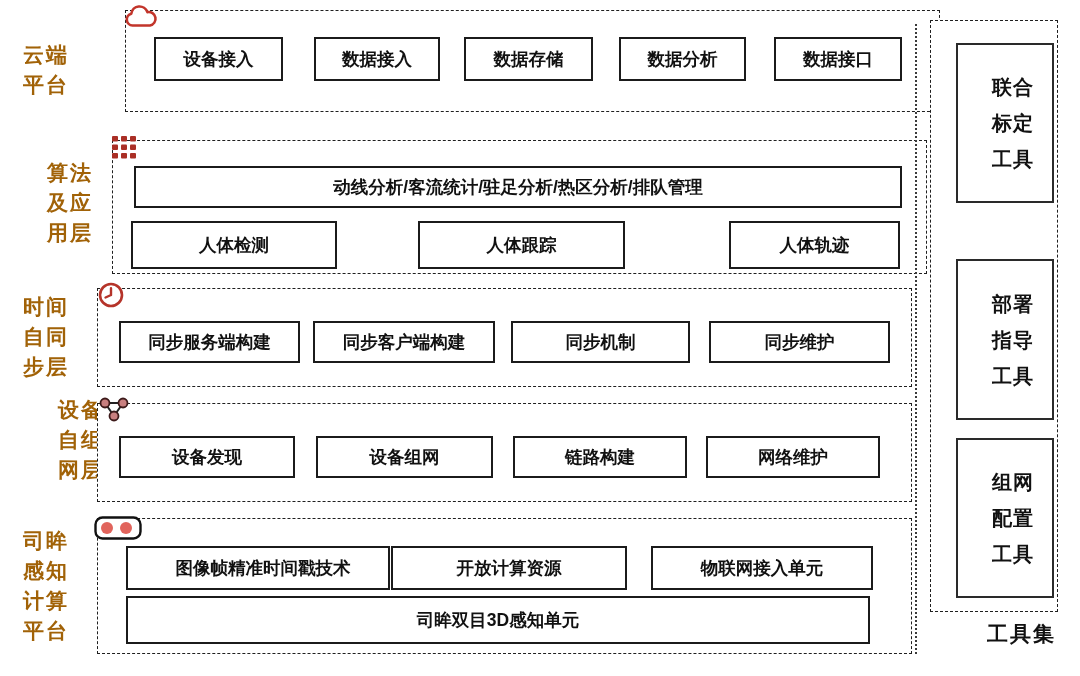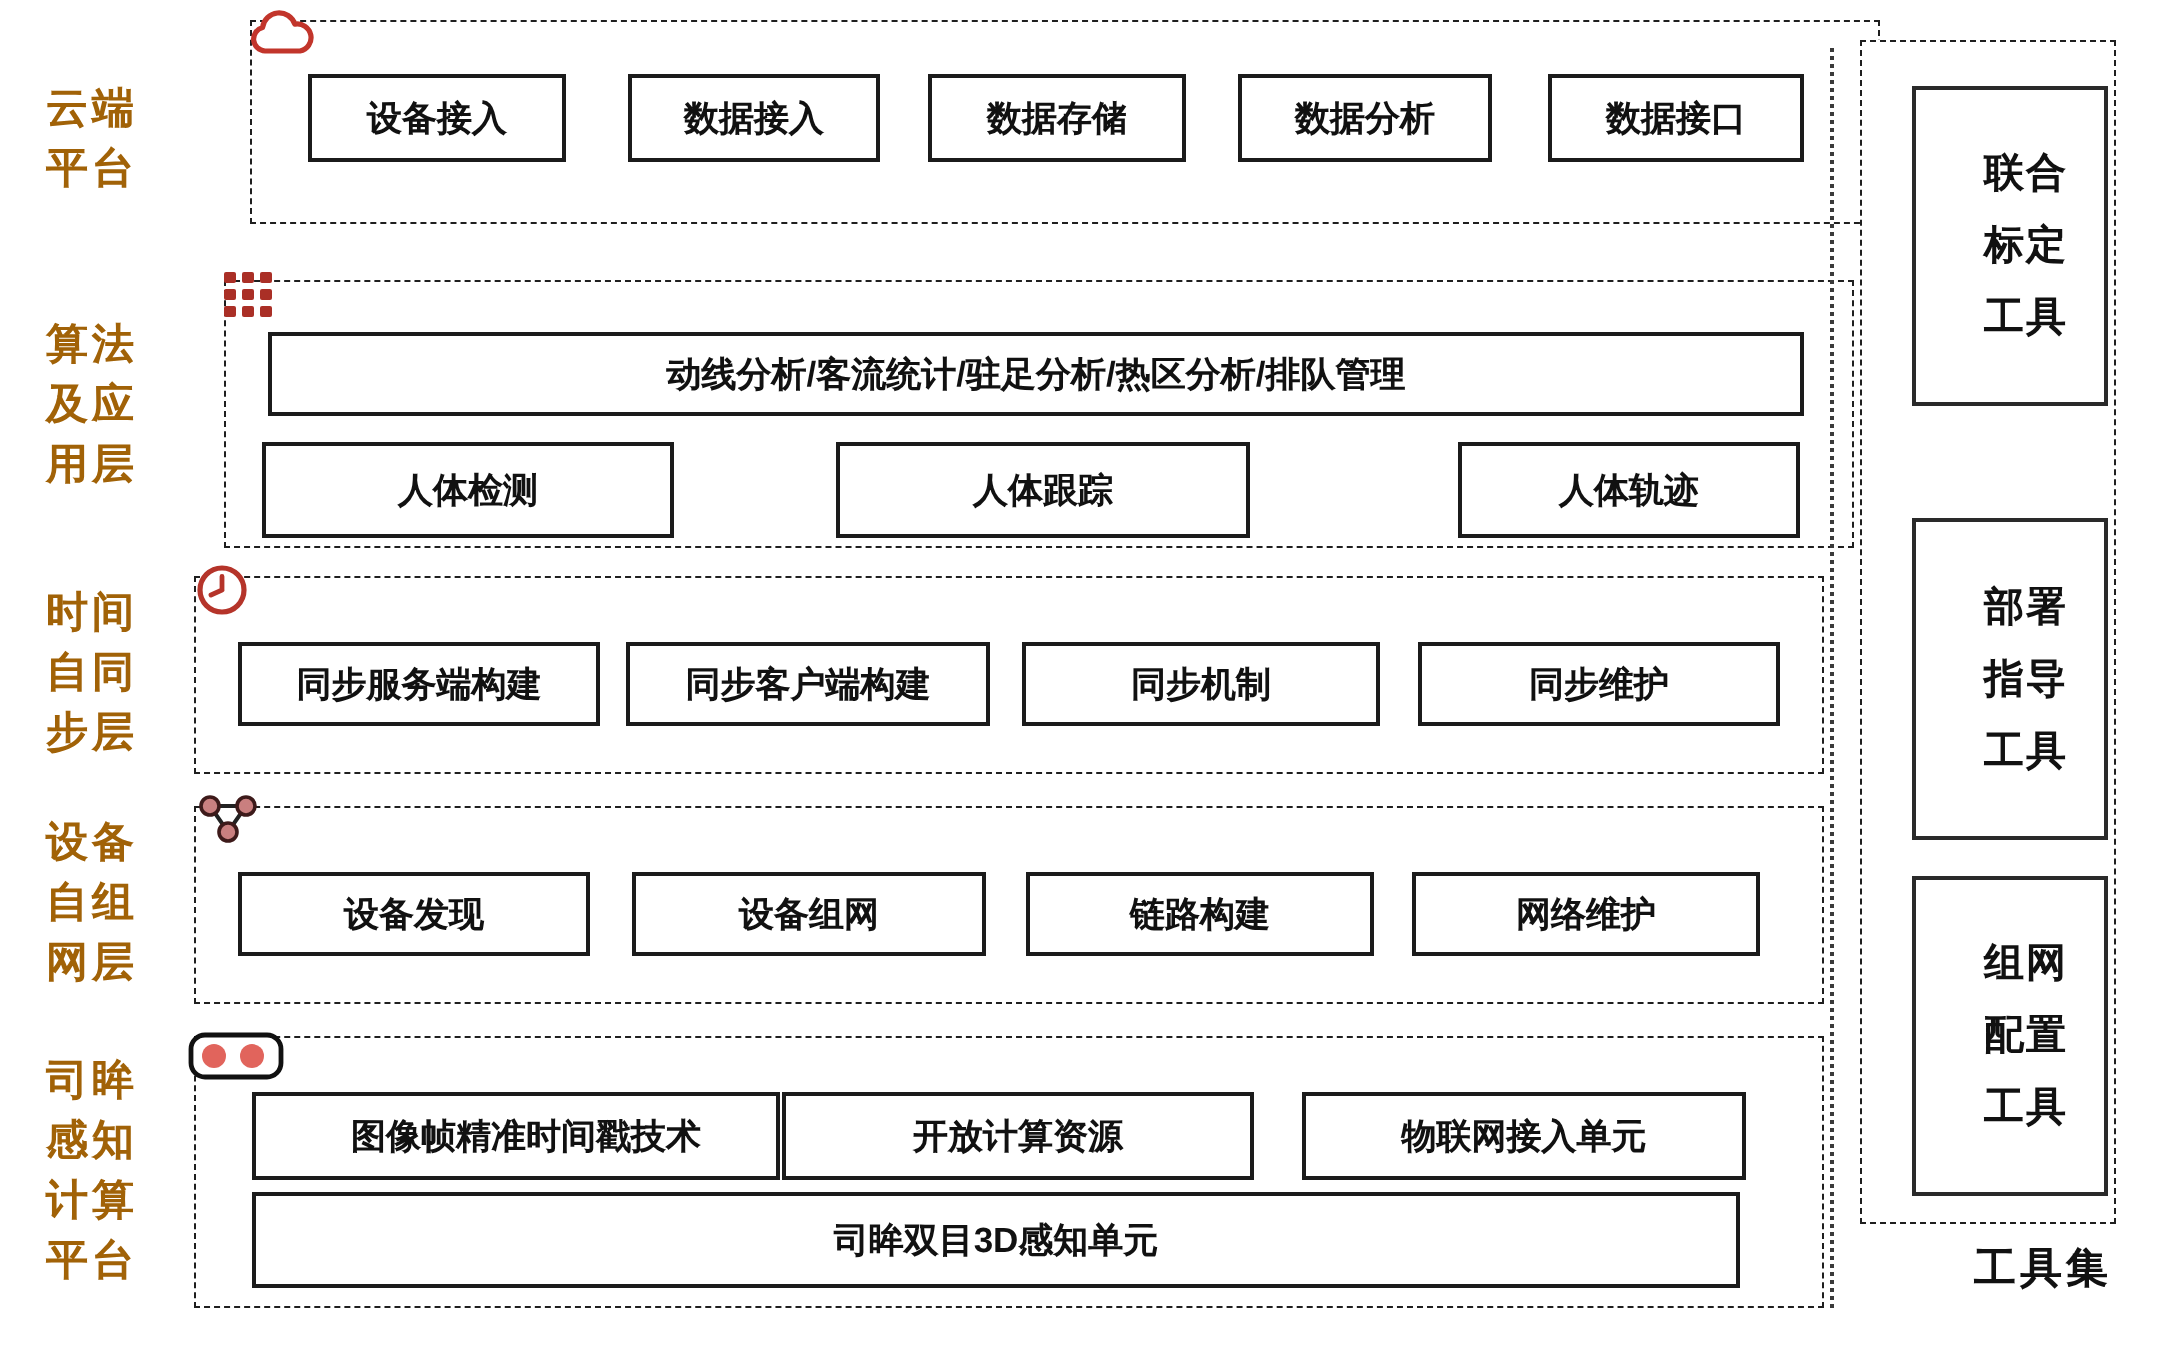--- a/index.html
+++ b/index.html
@@ -37,31 +37,31 @@
 </style>
 </head>
 <body>
 
 <div class="canvas">
 
   <div class="layer-label" style="top:40px;">
     <div>云端</div>
     <div>平台</div>
   </div>
-  <div class="layer-label" style="top:158px;">
+  <div class="layer-label" style="top:158px;margin-left:24px;">
     <div>算法</div>
     <div>及应</div>
     <div>用层</div>
   </div>
   <div class="layer-label" style="top:292px;">
     <div>时间</div>
     <div>自同</div>
     <div>步层</div>
   </div>
-  <div class="layer-label" style="top:407px;">
+  <div class="layer-label" style="top:395px;padding-left:35px;">
     <div>设备</div>
     <div>自组</div>
     <div>网层</div>
   </div>
   <div class="layer-label" style="top:526px;">
     <div>司眸</div>
     <div>感知</div>
     <div>计算</div>
     <div>平台</div>
   </div>

